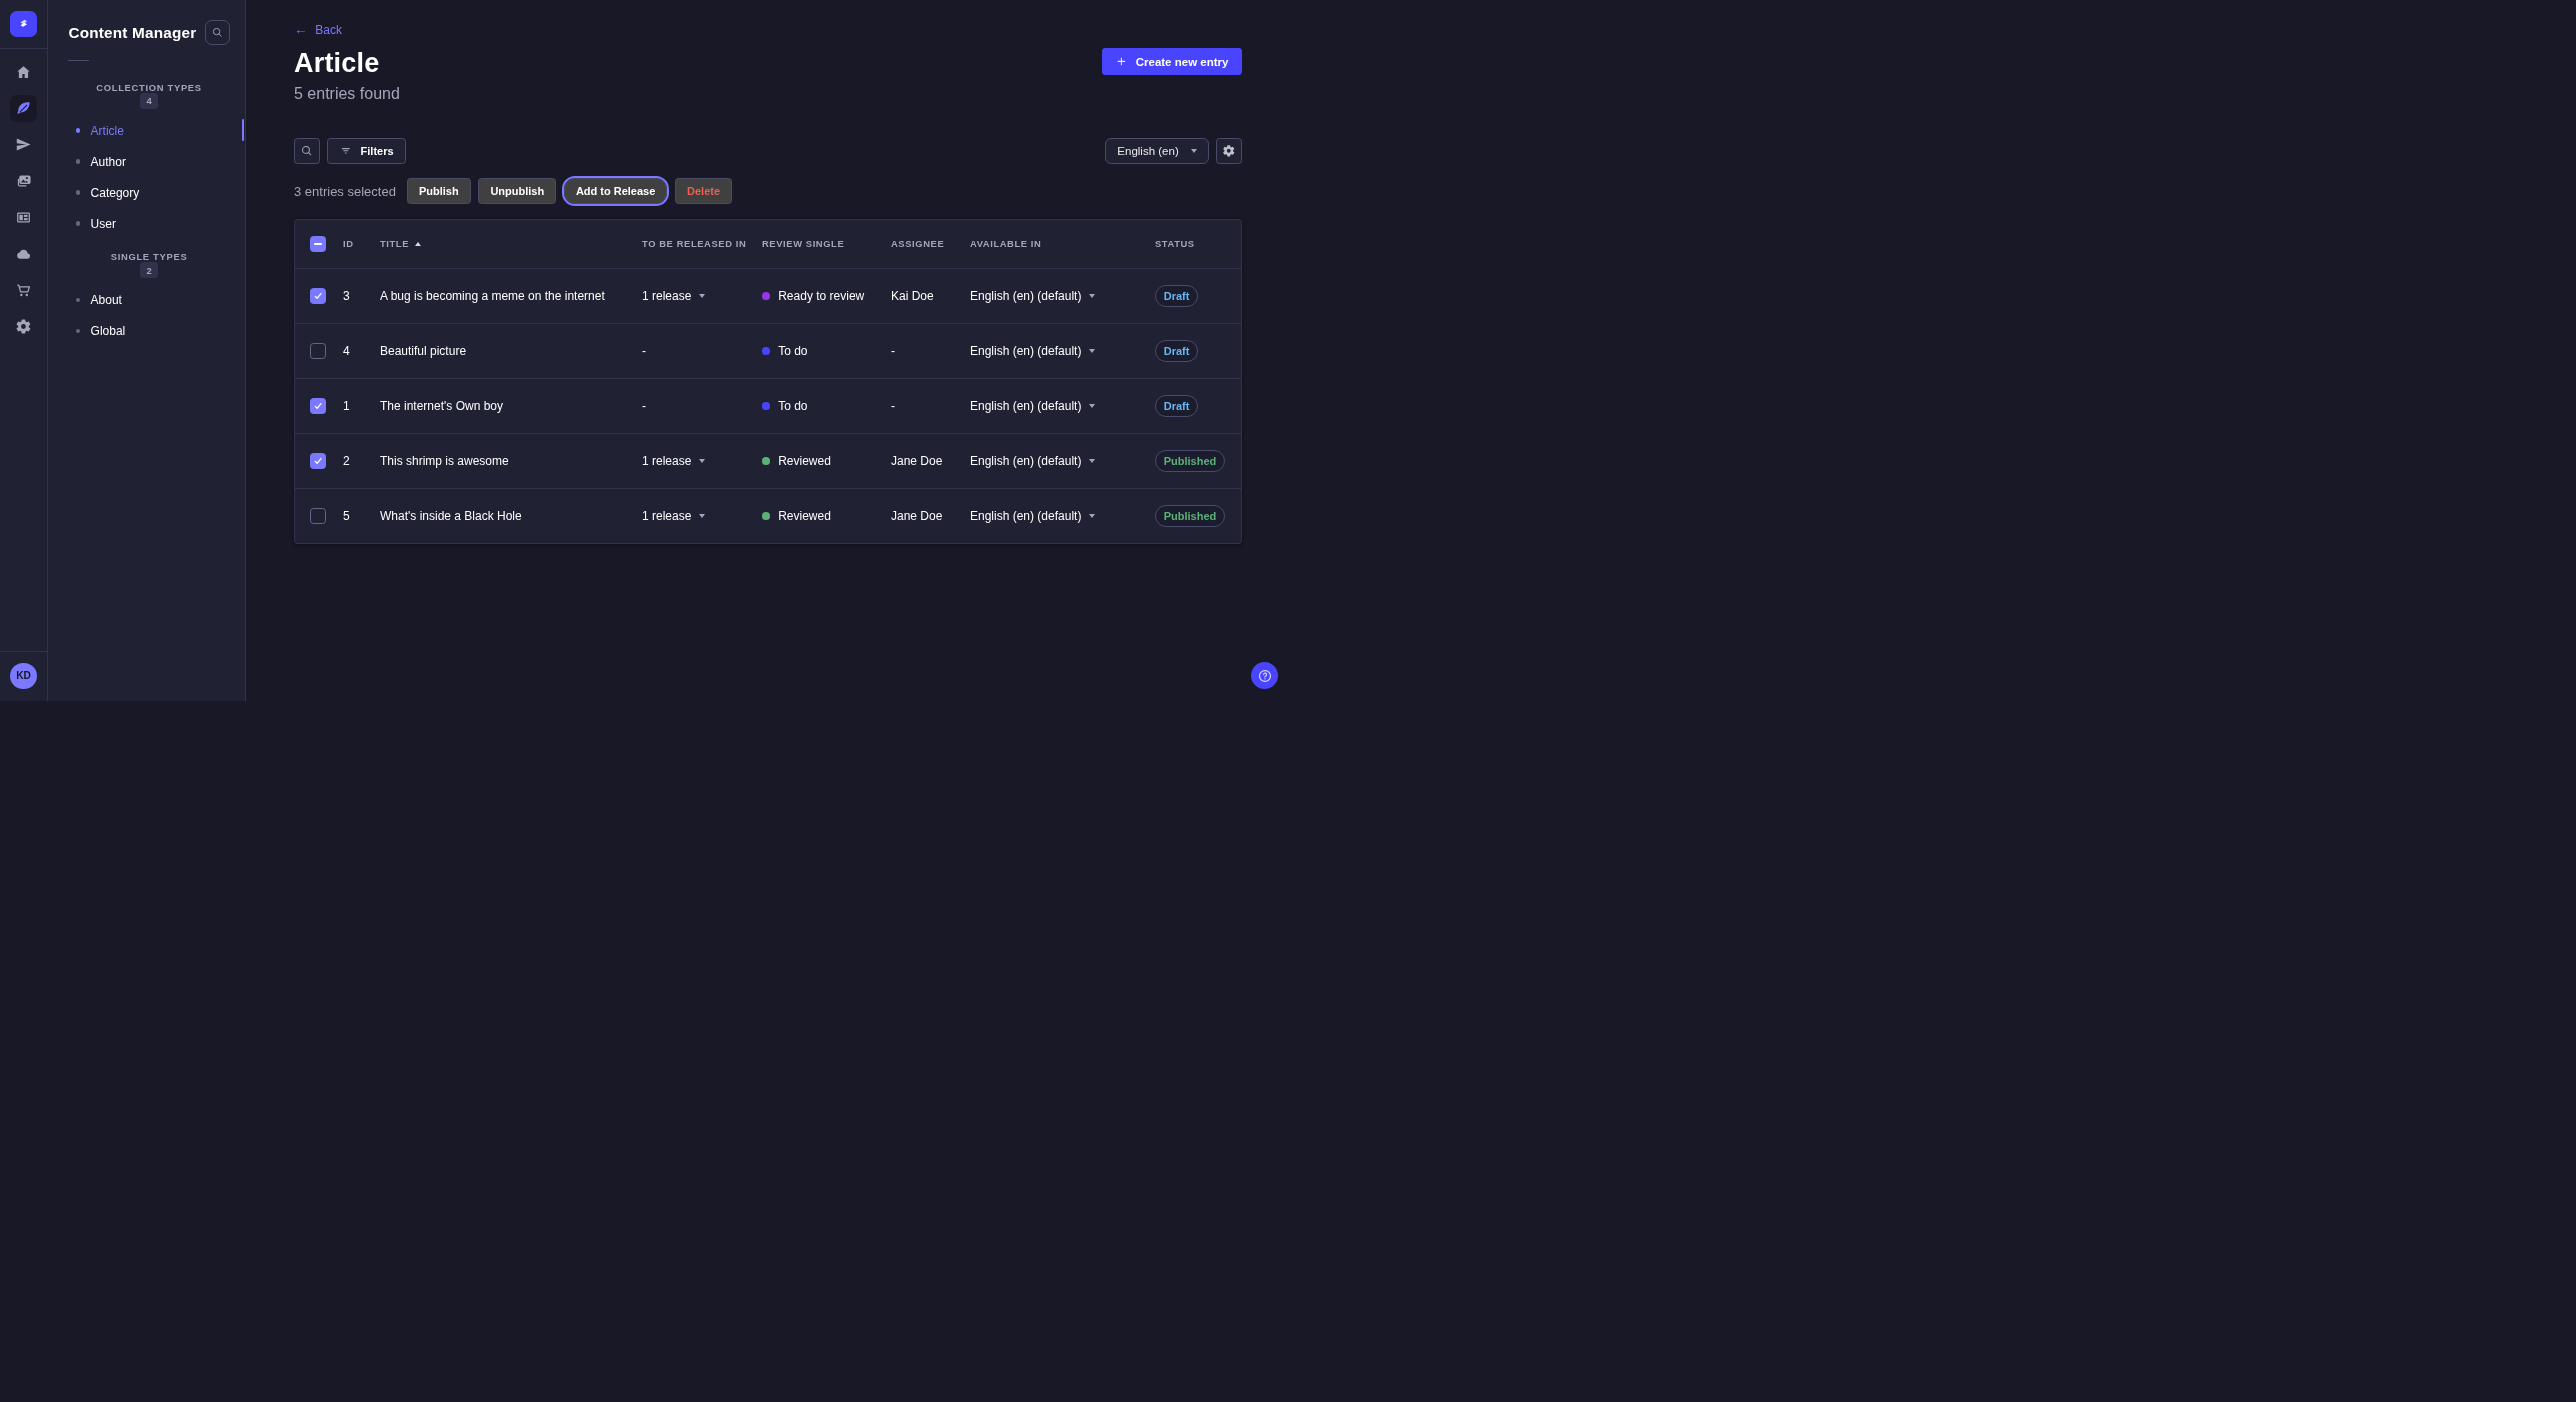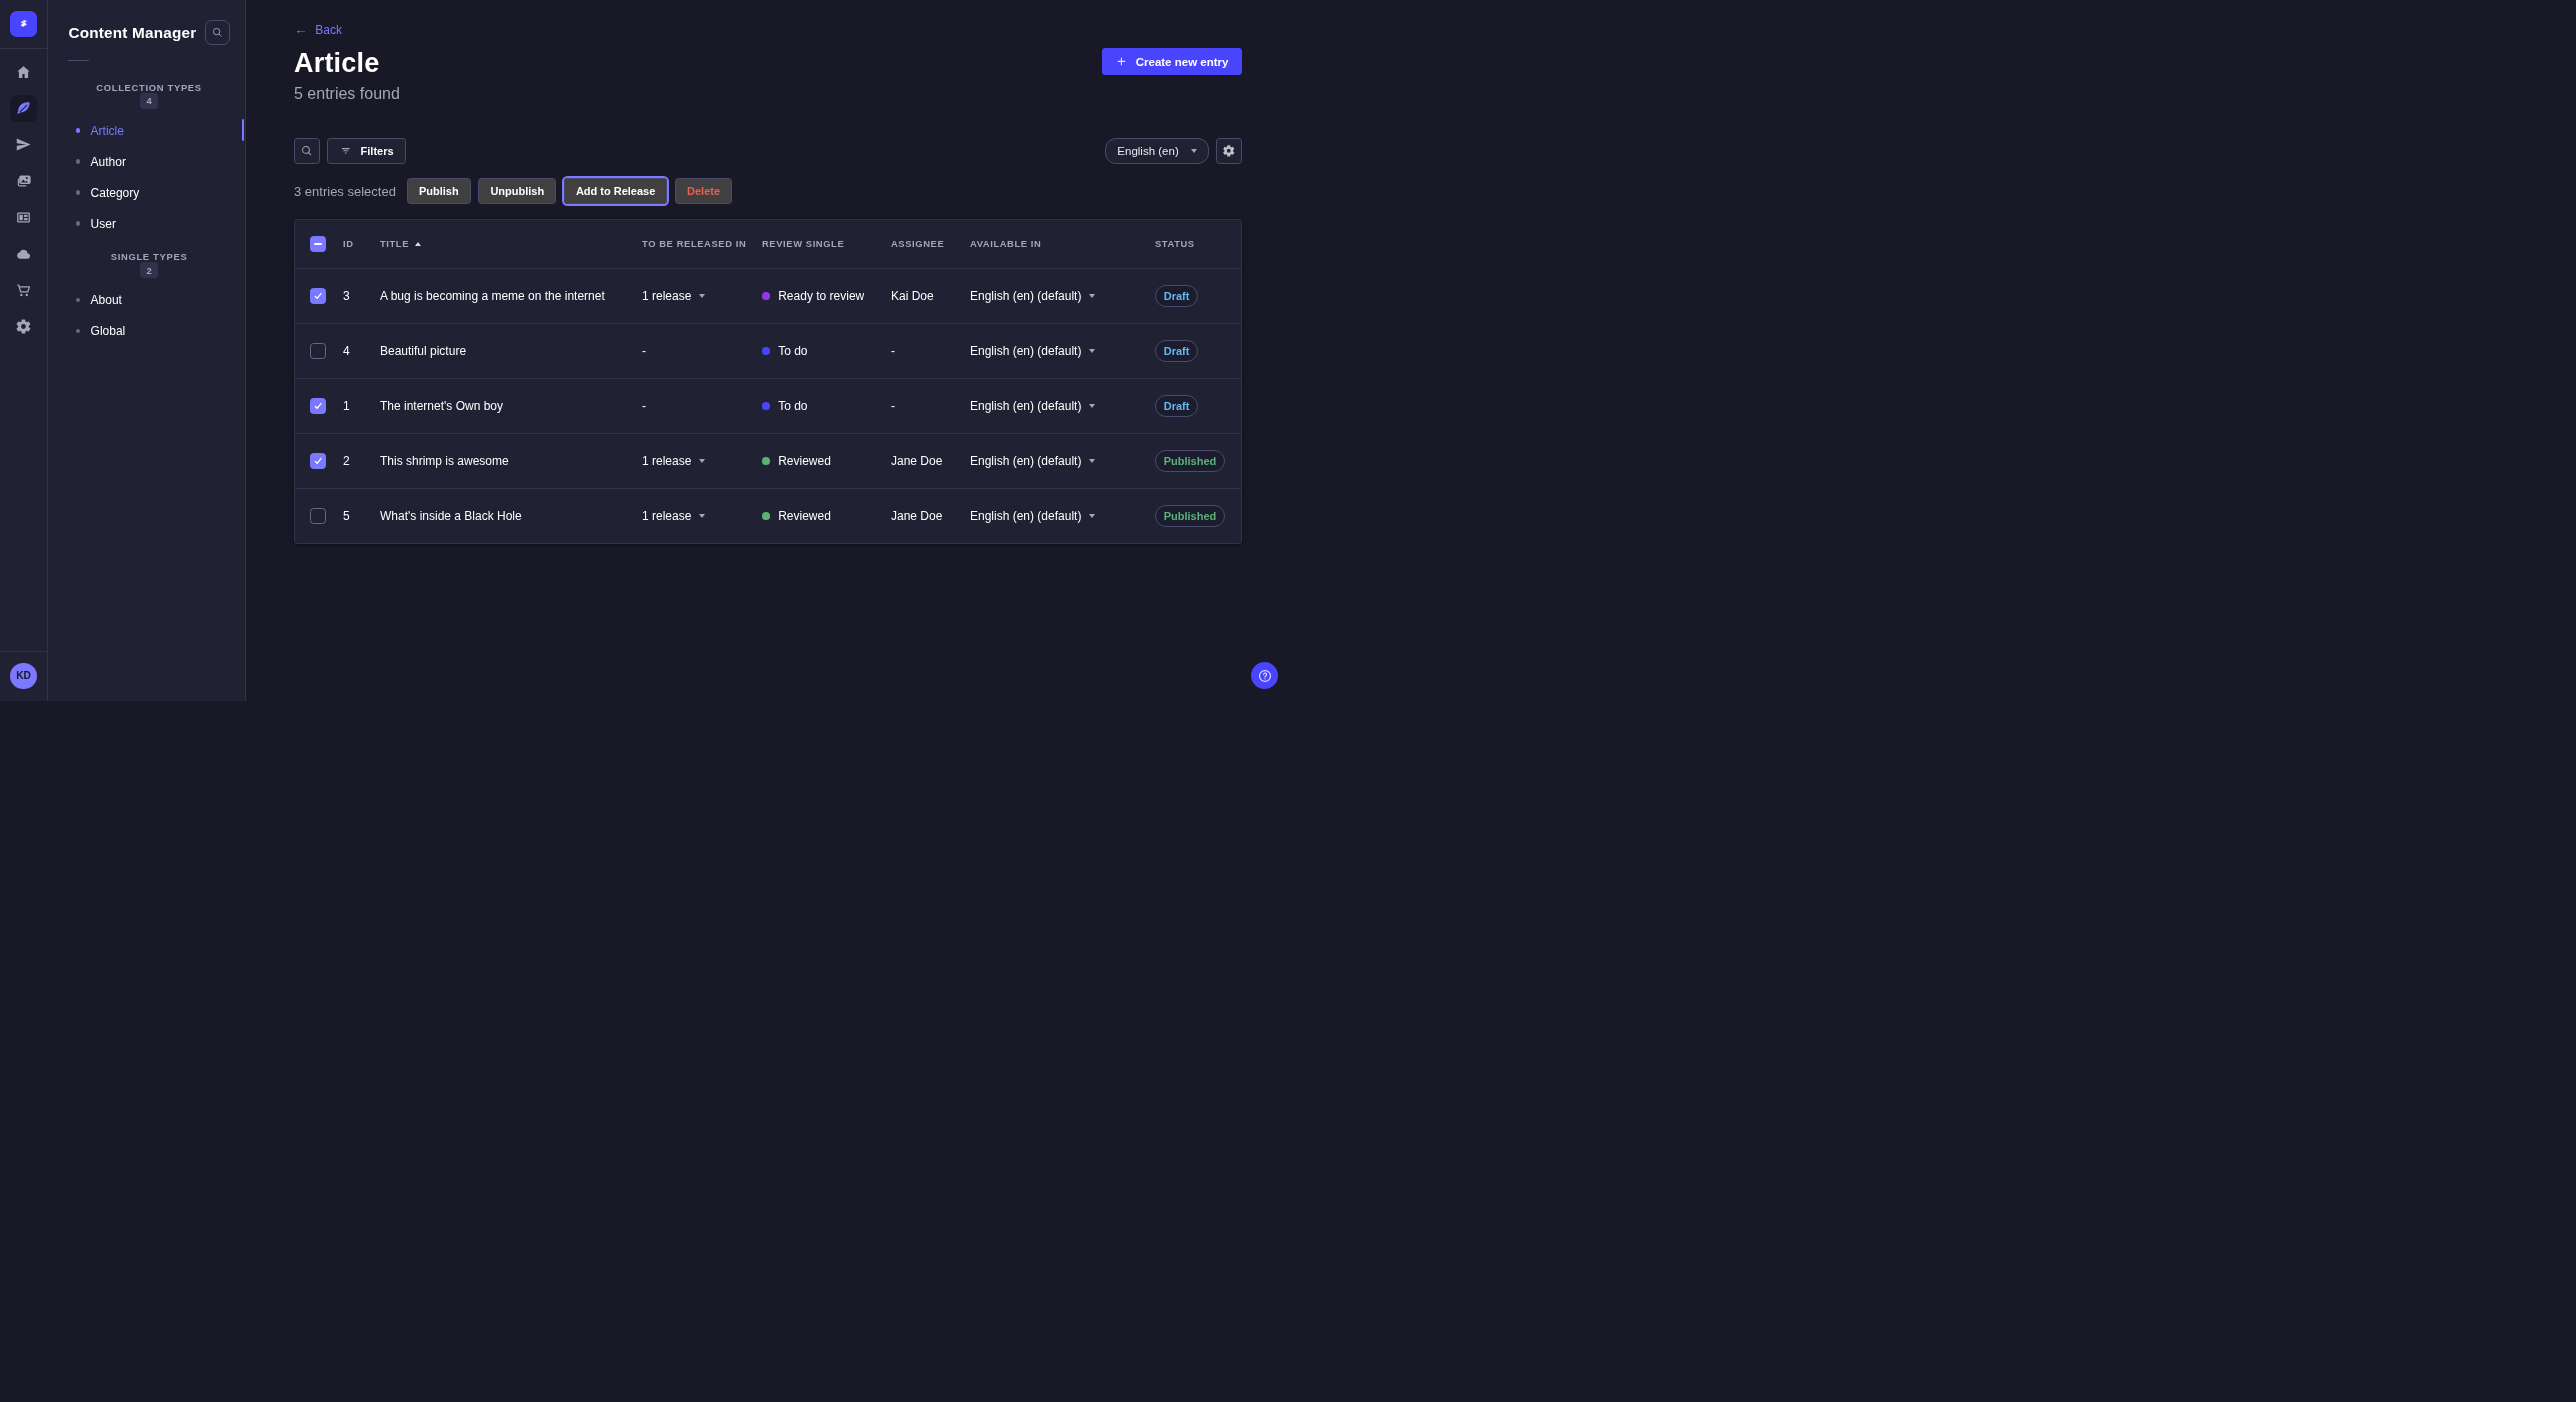--- a/index.html
+++ b/index.html
@@ -63,29 +63,29 @@
 
   .toolbar { margin-top:35px; display:flex; justify-content:space-between; align-items:center; }
   .tb-left, .tb-right { display:flex; gap:7.7px; align-items:center; }
   .icon-btn { width:25.6px; height:25.6px; background:#212134; border:0.9px solid #4a4a6a; border-radius:3.4px;
               display:flex; align-items:center; justify-content:center; cursor:pointer; }
   .icon-btn svg { width:13.6px; height:13.6px; }
   .btn-ghost { background:#212134; border:0.9px solid #4a4a6a; border-radius:3.4px; height:25.6px;
                padding:0 11px; color:#fff; font-size:11px; font-weight:600; display:inline-flex;
                align-items:center; gap:7.7px; cursor:pointer; font-family:inherit; }
   .btn-ghost svg { width:13.6px; height:13.6px; fill:#a5a5ba; }
-  .locale-select { background:#212134; border:0.9px solid #4a4a6a; border-radius:11px; height:25.6px;
+  .locale-select { background:#212134; border:0.9px solid #4a4a6a; border-radius:6px; height:25.6px;
                    padding:0 11px; color:#eaeaef; font-size:11.5px; display:inline-flex;
                    align-items:center; gap:12px; cursor:pointer;margin-left:20px; }
 
   .selection-row { margin-top:14.5px; display:flex; align-items:center; gap:7.7px; }
   .sel-text { font-size:13px; color:#a5a5ba; margin-right:3.4px; }
   .btn-action { background:#404040; border:0.9px solid #4a4a6a; border-radius:3.4px; height:26.4px;
                 padding:0 11px; color:#fff; font-size:11px; font-weight:600; cursor:pointer; font-family:inherit; }
-  .btn-action.focused { outline:2.6px solid #7b79ff; outline-offset:0.9px; }
+  .btn-action.focused { outline:2.6px solid #7b79ff; outline-offset:0.9px;border-radius:11px; }
   .btn-action.danger { color:#ee5e52; }
 
   
   .table { margin-top:14.5px; background:#212134; border:0.9px solid #32324d; border-radius:3.4px;
            box-shadow:0 0.9px 3.4px rgba(0,0,0,.35); }
   .trow, .thead { display:grid; grid-template-columns:48px 37px 262px 120px 129px 79px 185px 86px;
                   align-items:center; }
   .thead { height:48px; }
   .trow { height:55px; border-top:0.9px solid #32324d; }
   .cell { padding-right:8.5px; font-size:12px; color:#fff; display:flex; align-items:center; }

